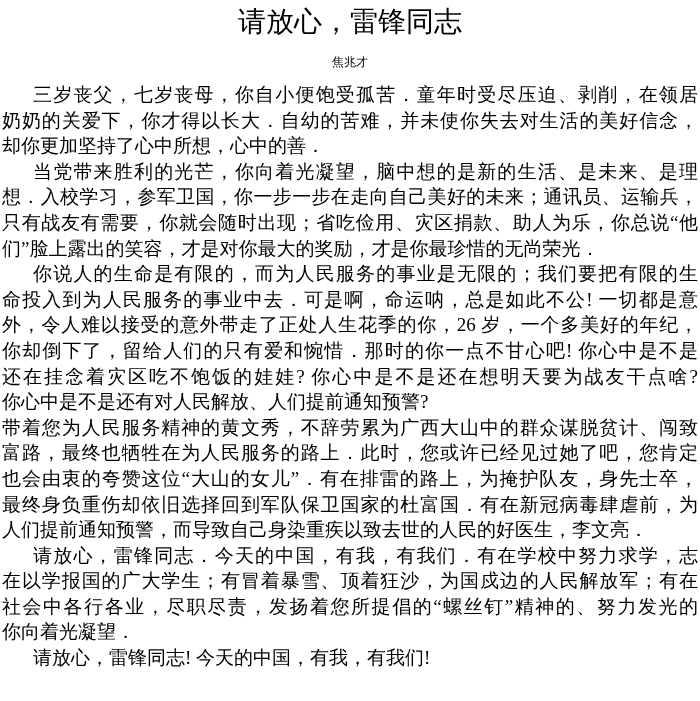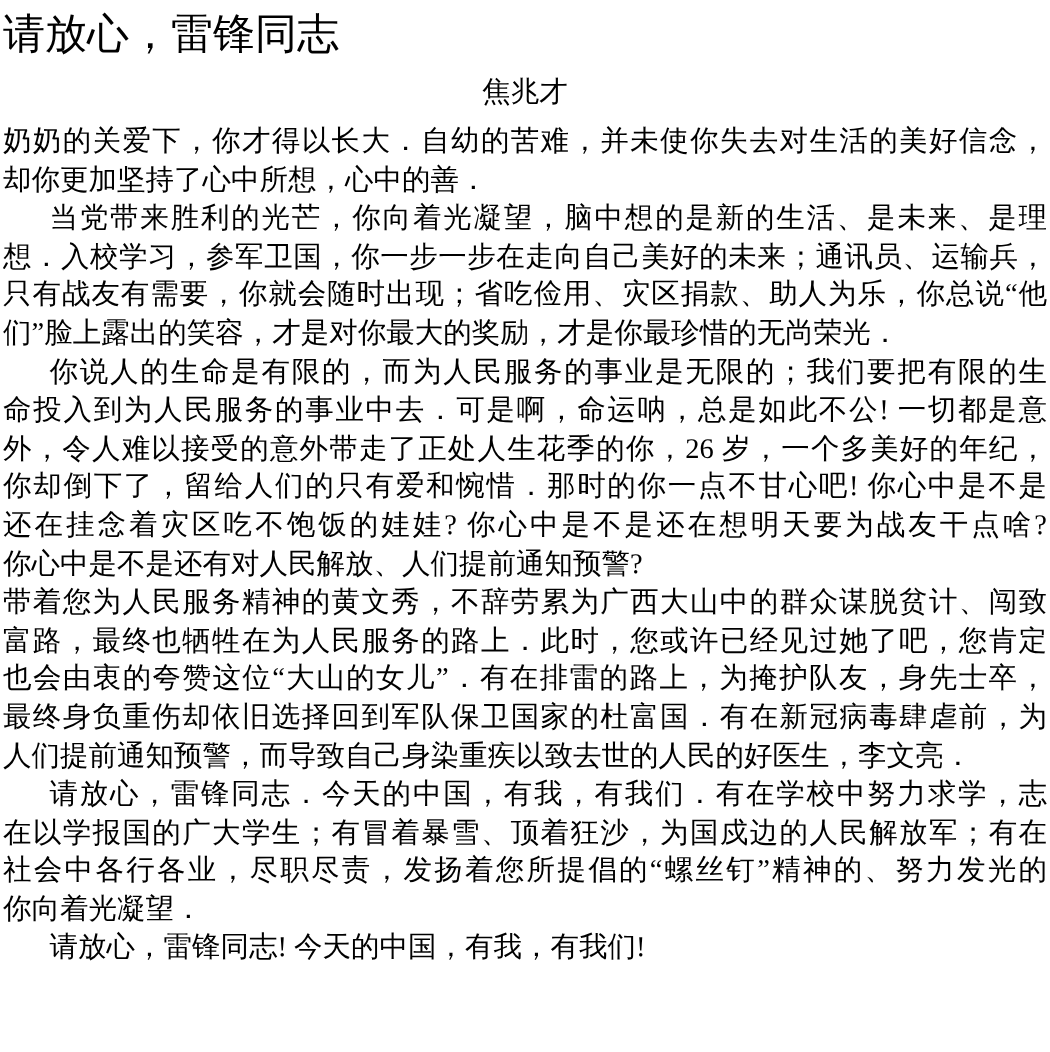--- a/index.html
+++ b/index.html
@@ -15,27 +15,28 @@
     font-family: "Liberation Serif", "DejaVu Serif", serif;
   }
   .doc {
     width: 696px;
     padding: 0 2px;
   }
   .title {
     margin-top: 8px;
     font-size: 28px;
     line-height: 32px;
-    text-align: left;
+    text-align: center;
     font-weight: 400;
     white-space: nowrap;
+    font-family: Liberation Mono, monospace;
   }
   .author {
     margin-top: 12px;
-    font-size: 19px;
+    font-size: 12px;
     line-height: 20px;
     text-align: center;
     white-space: nowrap;
   }
   .content {
     margin-top: 10px;
   }
   .line {
     font-size: 19px;
     line-height: 25.6px;
@@ -54,20 +55,21 @@
     text-indent: 31px;
   }
 </style>
 </head>
 <body>
 
 <div class="doc">
   <div class="title">请放心，雷锋同志</div>
   <div class="author">焦兆才</div>
   <div class="content">
+    <div class="line ind">三岁丧父，七岁丧母，你自小便饱受孤苦．童年时受尽压迫、剥削，在领居</div>
     <div class="line">奶奶的关爱下，你才得以长大．自幼的苦难，并未使你失去对生活的美好信念，</div>
     <div class="line end">却你更加坚持了心中所想，心中的善．</div>
     <div class="line ind">当党带来胜利的光芒，你向着光凝望，脑中想的是新的生活、是未来、是理</div>
     <div class="line">想．入校学习，参军卫国，你一步一步在走向自己美好的未来；通讯员、运输兵，</div>
     <div class="line">只有战友有需要，你就会随时出现；省吃俭用、灾区捐款、助人为乐，你总说“他</div>
     <div class="line end">们”脸上露出的笑容，才是对你最大的奖励，才是你最珍惜的无尚荣光．</div>
     <div class="line ind">你说人的生命是有限的，而为人民服务的事业是无限的；我们要把有限的生</div>
     <div class="line">命投入到为人民服务的事业中去．可是啊，命运呐，总是如此不公! 一切都是意</div>
     <div class="line">外，令人难以接受的意外带走了正处人生花季的你，26 岁，一个多美好的年纪，</div>
     <div class="line">你却倒下了，留给人们的只有爱和惋惜．那时的你一点不甘心吧! 你心中是不是</div>

